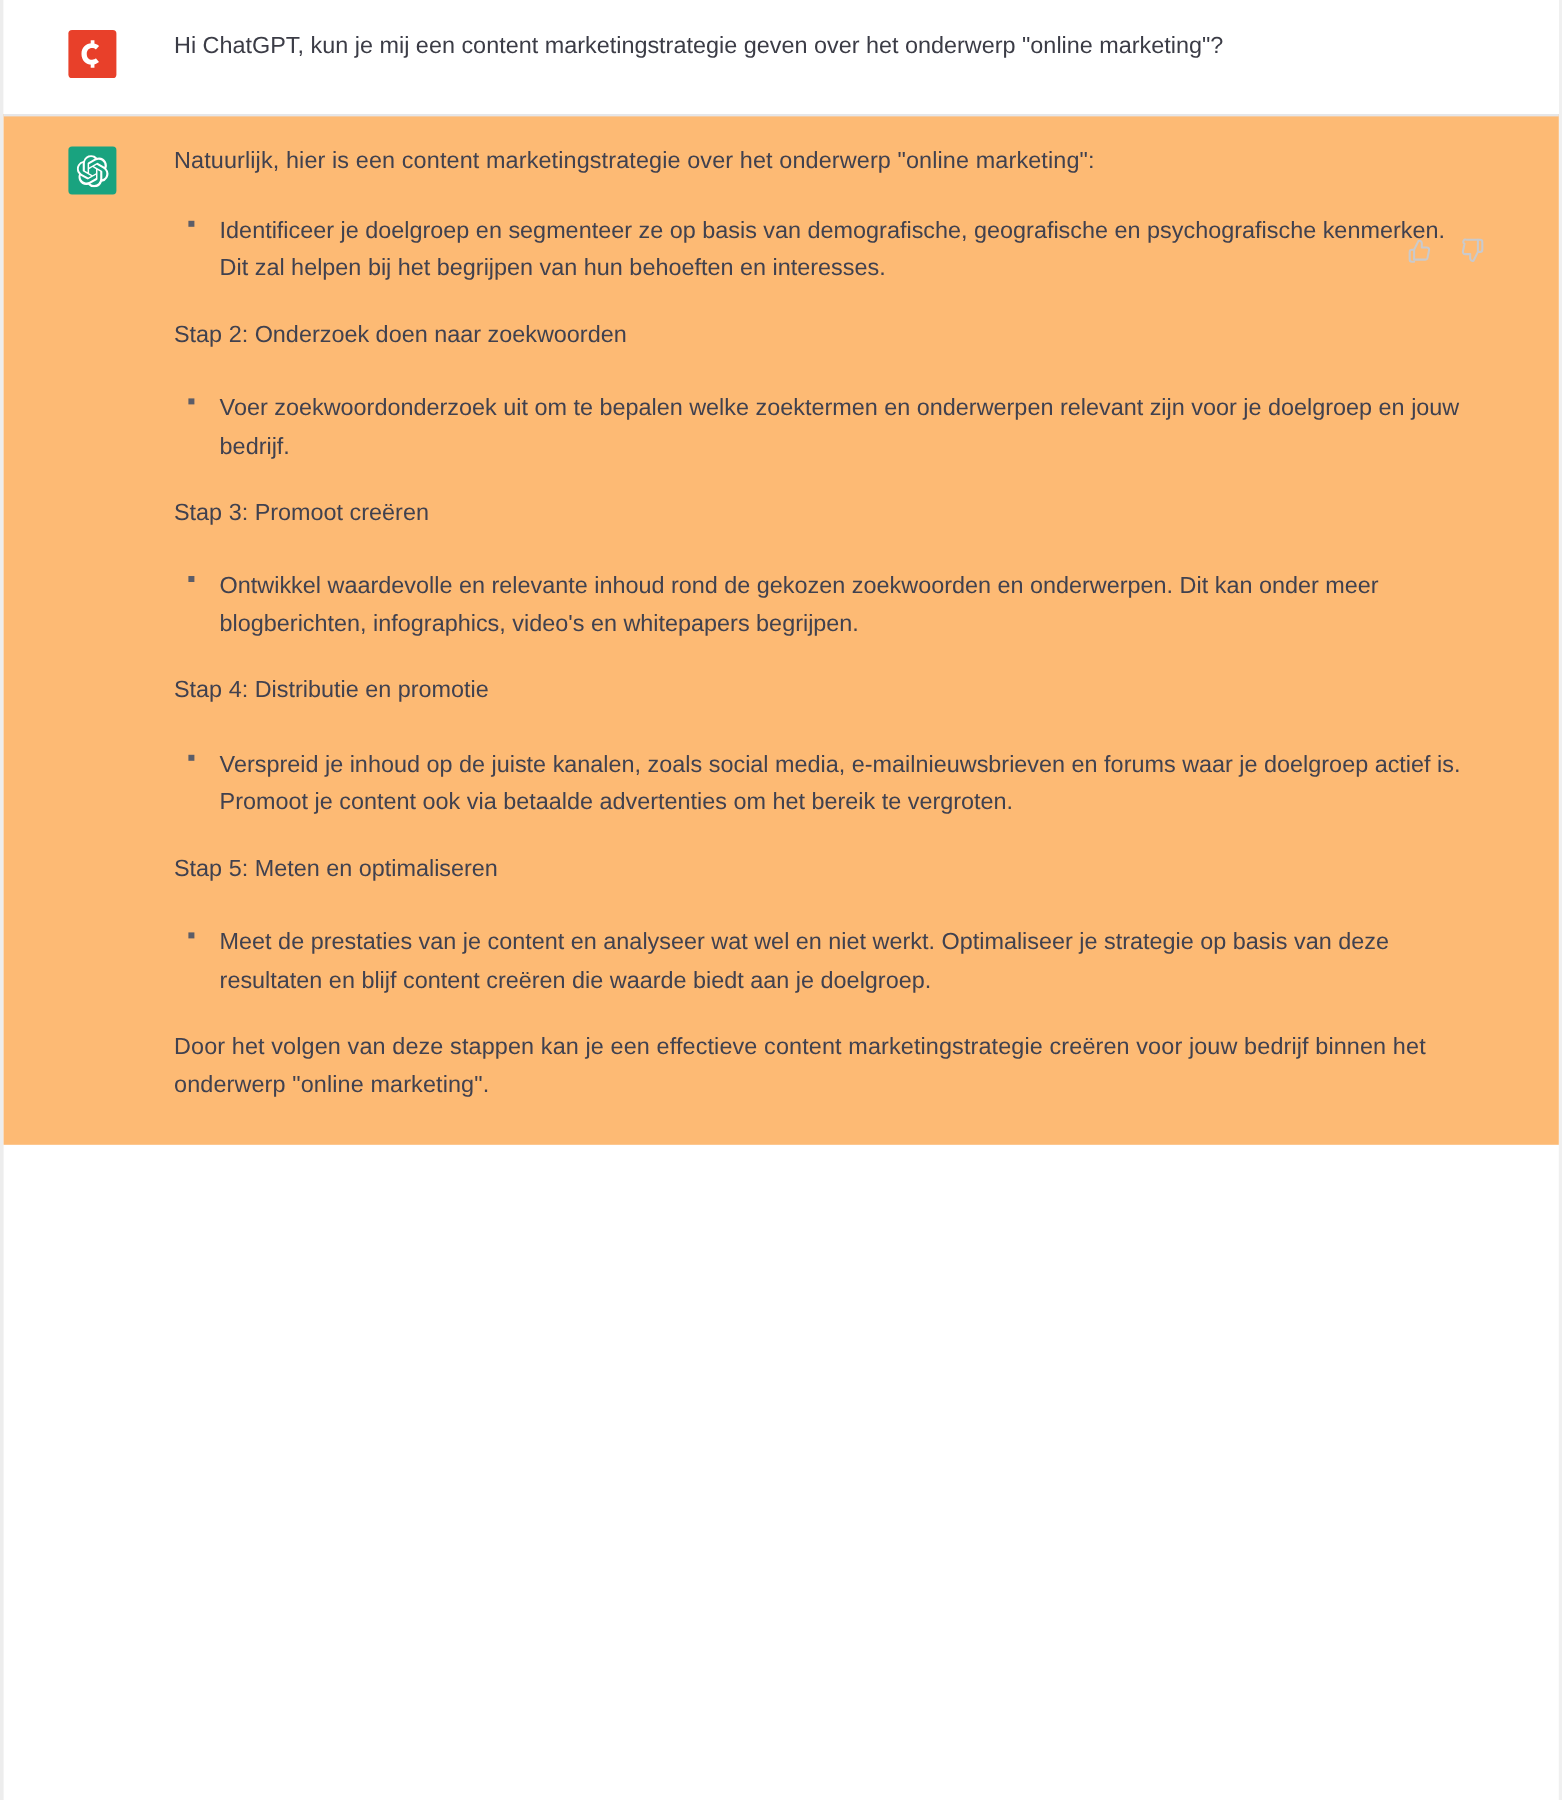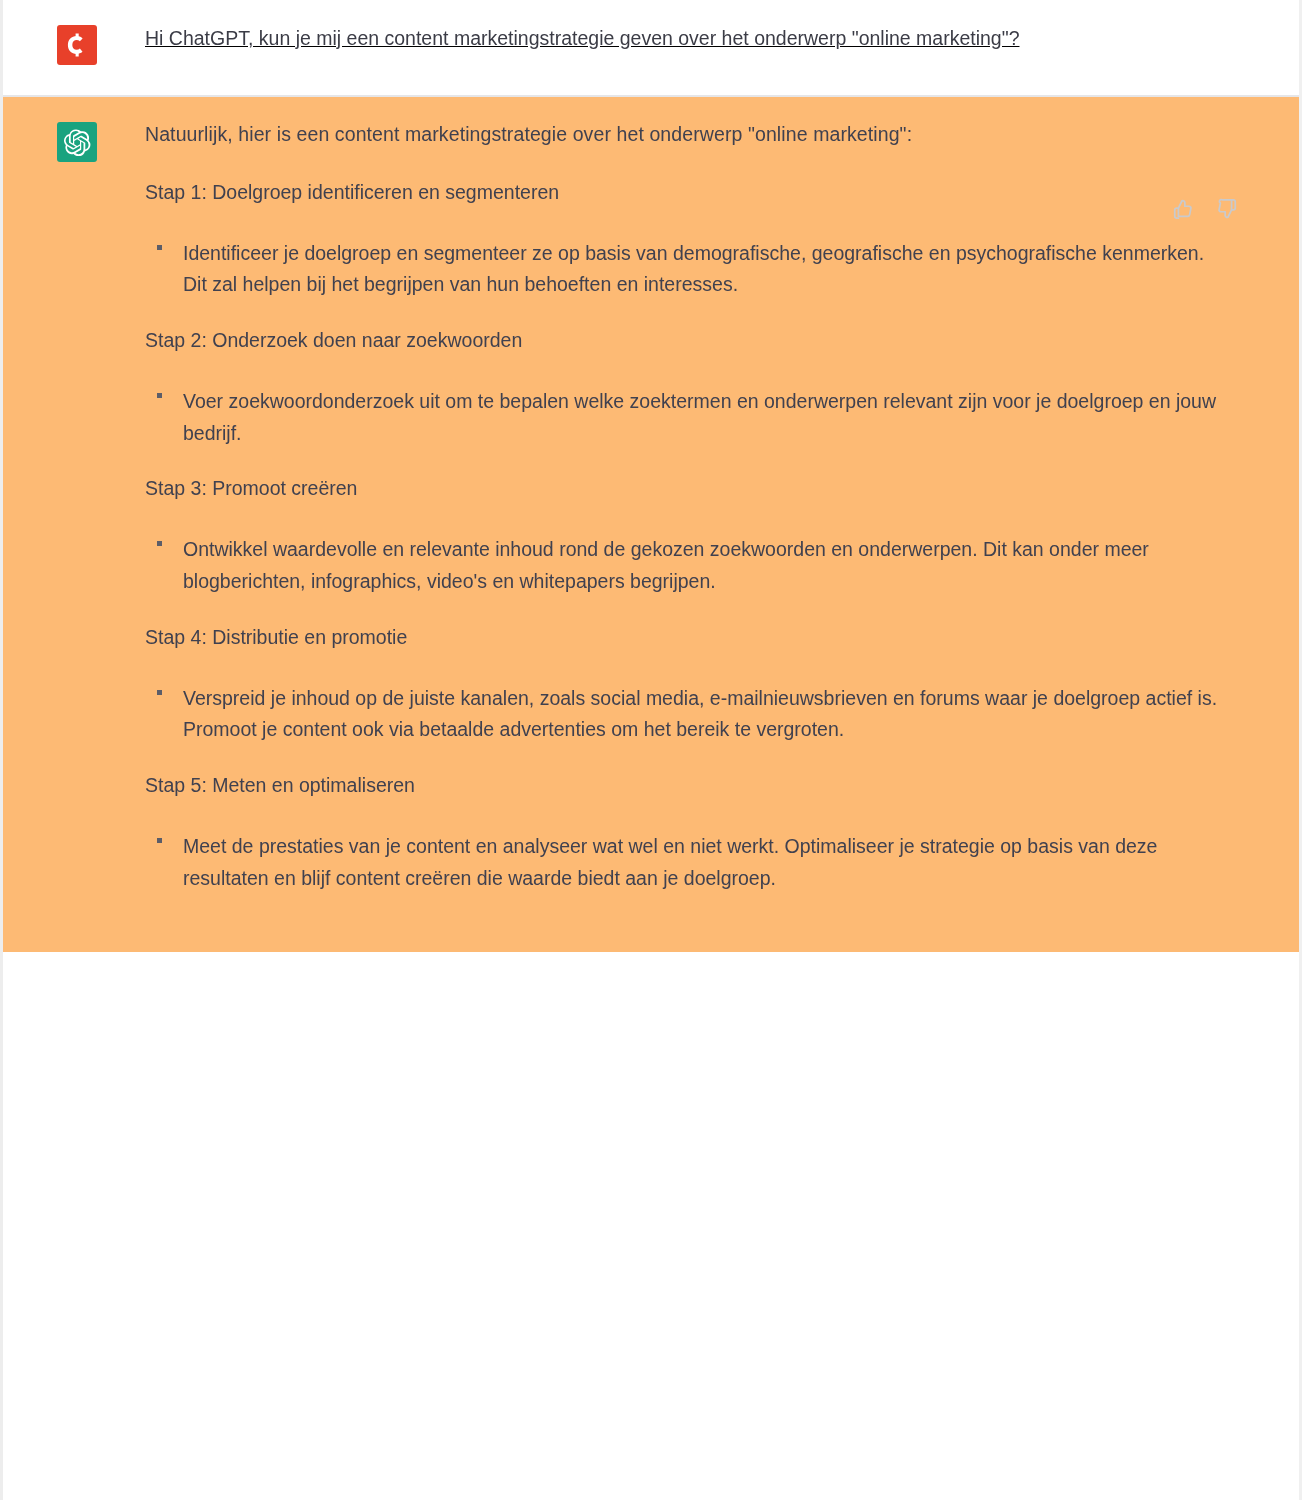--- a/index.html
+++ b/index.html
@@ -26,21 +26,20 @@
 
   
   .msg {
     display: flex;
     width: 100%;
     position: relative;
   }
   .msg-user {
     background: #ffffff;
     padding: 22px 60px 30px 54px;
-    text-decoration: underline;
   }
   .msg-assistant {
     background: #fdba74;
     padding: 22px 60px 34px 54px;
     border-top: 2px solid #e6e6e8;
   }
 
   .avatar-col {
     width: 56px;
     flex: 0 0 56px;
@@ -162,21 +161,20 @@
         <svg width="27" height="27" viewBox="0 0 41 41" aria-hidden="true">
           <path fill="#ffffff" d="M37.53 16.8a10.1 10.1 0 0 0-.87-8.3 10.23 10.23 0 0 0-11-4.9A10.12 10.12 0 0 0 18.1.62a10.23 10.23 0 0 0-9.76 7.08 10.12 10.12 0 0 0-6.77 4.9 10.23 10.23 0 0 0 1.26 12A10.12 10.12 0 0 0 3.4 33a10.23 10.23 0 0 0 11 4.9 10.12 10.12 0 0 0 7.62 3.4 10.23 10.23 0 0 0 9.76-7.09 10.12 10.12 0 0 0 6.77-4.9 10.23 10.23 0 0 0-1.26-11.99zM22.02 38.3a7.58 7.58 0 0 1-4.87-1.76l.24-.13 8.09-4.67a1.32 1.32 0 0 0 .66-1.15V19.19l3.42 1.98c.04.02.06.05.06.09v9.44a7.62 7.62 0 0 1-7.6 7.6zM5.68 31.32a7.58 7.58 0 0 1-.9-5.1l.24.14 8.1 4.67c.4.24.9.24 1.31 0l9.88-5.7v3.95a.12.12 0 0 1-.05.1l-8.18 4.72a7.62 7.62 0 0 1-10.4-2.78zM3.55 13.8a7.58 7.58 0 0 1 3.96-3.33v9.6c0 .47.25.91.66 1.15l9.83 5.67-3.42 1.98a.12.12 0 0 1-.11 0L6.2 24.15a7.62 7.62 0 0 1-2.65-10.35zm28.1 6.54-9.88-5.72 3.42-1.97a.12.12 0 0 1 .12 0l8.18 4.72a7.6 7.6 0 0 1-1.17 13.72v-9.6a1.32 1.32 0 0 0-.67-1.15zm3.4-5.12-.23-.14-8.08-4.7a1.32 1.32 0 0 0-1.33 0l-9.87 5.7v-3.95a.12.12 0 0 1 .04-.1l8.19-4.72a7.61 7.61 0 0 1 11.29 7.9zM13.67 22.13l-3.42-1.97a.12.12 0 0 1-.06-.1v-9.43a7.61 7.61 0 0 1 12.48-5.84l-.24.13-8.09 4.67a1.32 1.32 0 0 0-.66 1.15zm1.86-4 4.4-2.54 4.4 2.54v5.08l-4.4 2.54-4.4-2.54z"></path>
         </svg>
       </div>
     </div>
 
     <div class="body-col">
 
       <p class="para">Natuurlijk, hier is een content marketingstrategie over het onderwerp "online marketing":</p>
 
-      <p class="step-head">Stap 1: Doelgroep identificeren en segmenteren</p>
       <ul class="bullets">
         <li>
           <span class="bullet-dot"></span>
           <span>Identificeer je doelgroep en segmenteer ze op basis van demografische, geografische en psychografische kenmerken. Dit zal helpen bij het begrijpen van hun behoeften en interesses.</span>
         </li>
       </ul>
 
       <p class="step-head">Stap 2: Onderzoek doen naar zoekwoorden</p>
       <ul class="bullets">
         <li>
@@ -202,20 +200,21 @@
       </ul>
 
       <p class="step-head">Stap 5: Meten en optimaliseren</p>
       <ul class="bullets">
         <li>
           <span class="bullet-dot"></span>
           <span>Meet de prestaties van je content en analyseer wat wel en niet werkt. Optimaliseer je strategie op basis van deze resultaten en blijf content creëren die waarde biedt aan je doelgroep.</span>
         </li>
       </ul>
 
+      <p class="para">Door het volgen van deze stappen kan je een effectieve content marketingstrategie creëren voor jouw bedrijf binnen het onderwerp "online marketing".</p>
     </div>
   </div>
 
   <div class="feedback">
     <div class="fb-btn">
       <svg width="22" height="22" viewBox="0 0 24 24" fill="none" stroke="#c9cacd" stroke-width="1.9" stroke-linecap="round" stroke-linejoin="round" aria-hidden="true">
         <path d="M7 22h-2a2 2 0 0 1-2-2v-7a2 2 0 0 1 2-2h2"></path>
         <path d="M7 11l4-8a2.2 2.2 0 0 1 3 2v4h4.6a2 2 0 0 1 2 2.4l-1.4 7a2 2 0 0 1-2 1.6H7z"></path>
       </svg>
     </div>

